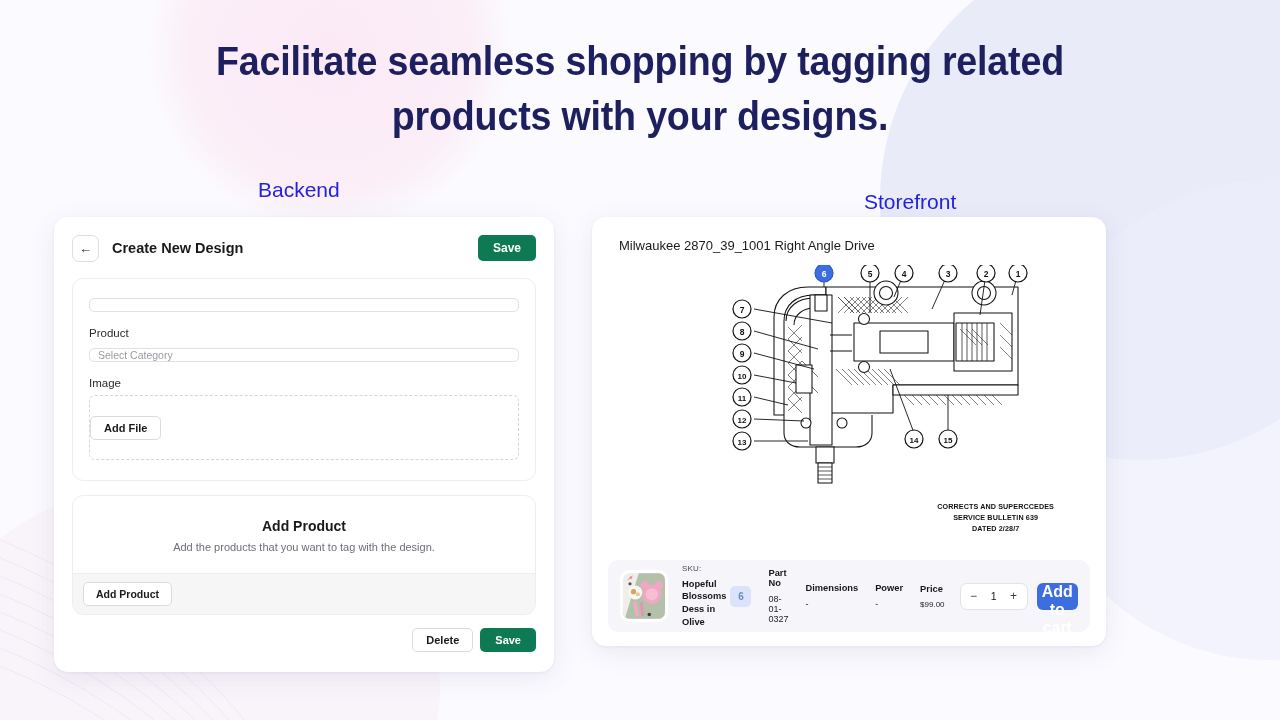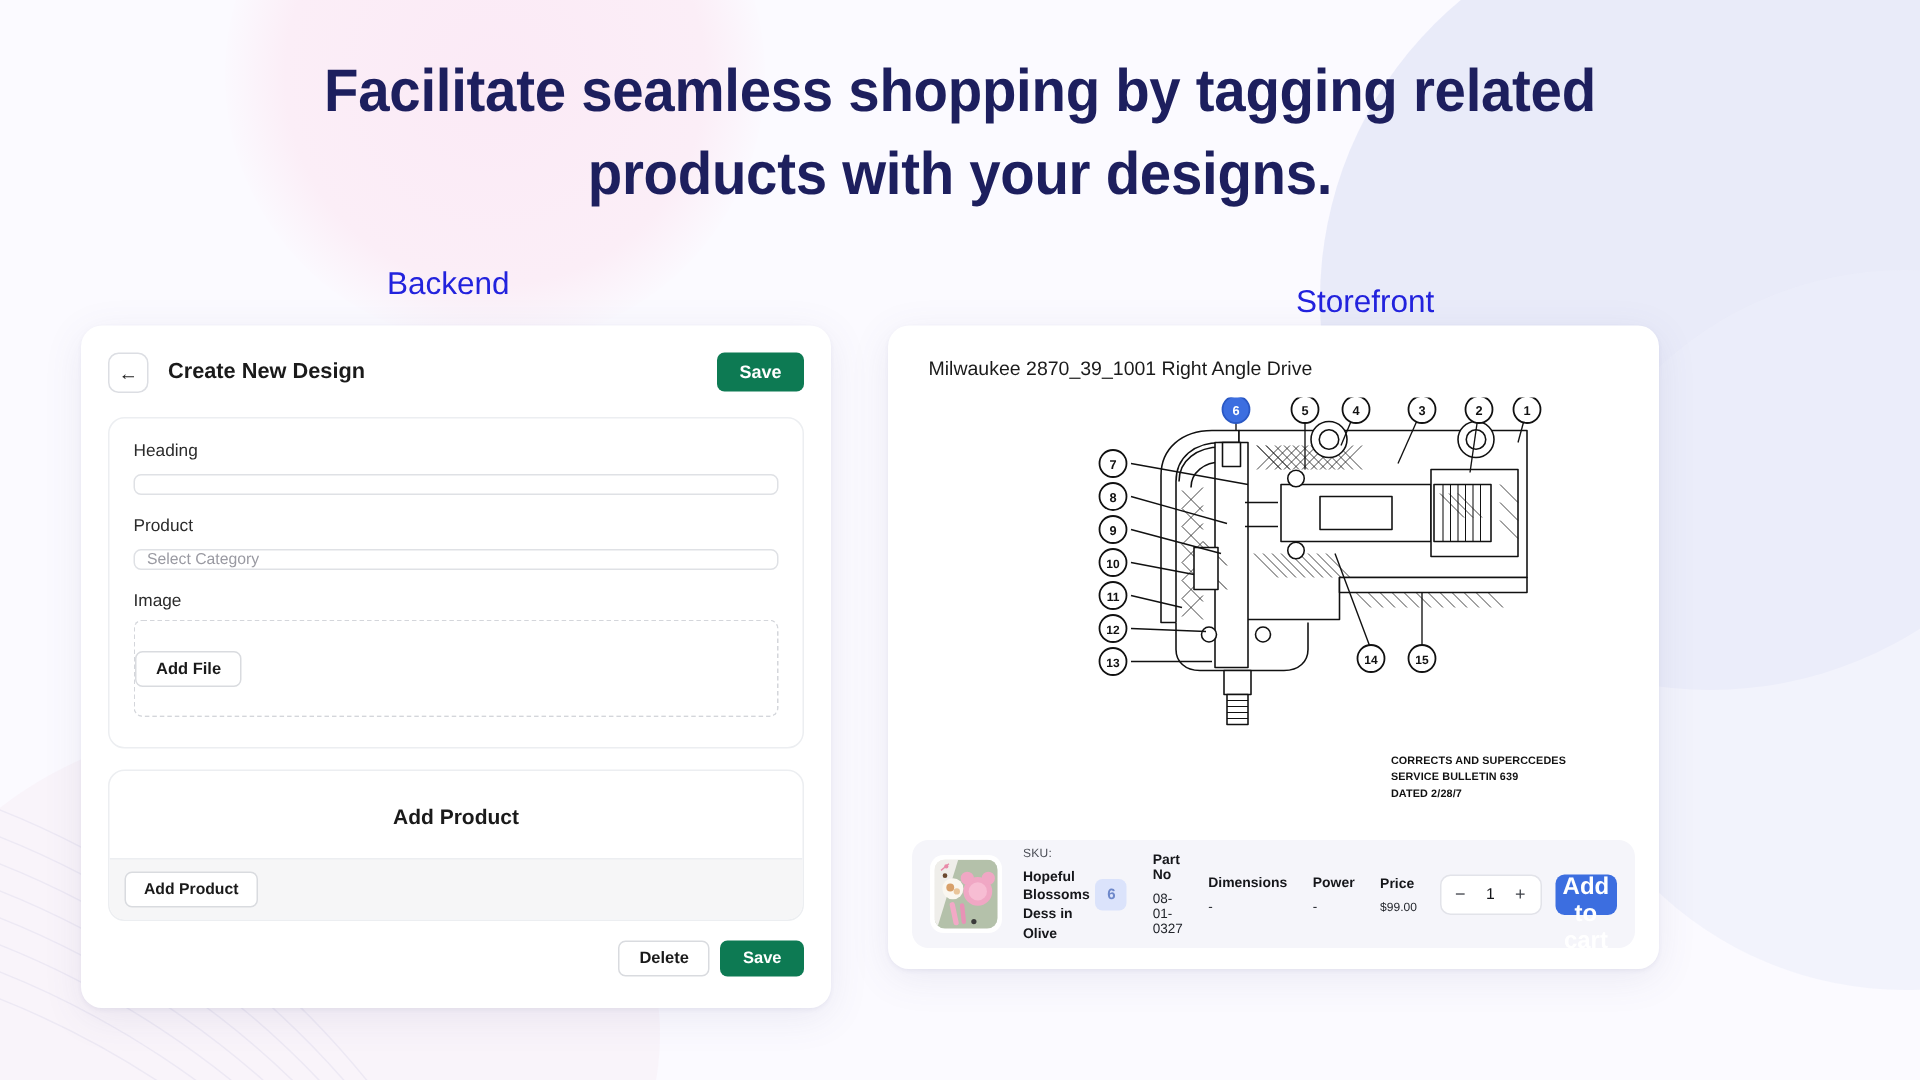--- a/index.html
+++ b/index.html
@@ -127,21 +127,21 @@
   }
 
   
   #storefront { left: 592px; top: 217px; width: 514px; height: 429px; padding: 15px 16px; }
   .sf-title { font-size: 13px; color: #1a1a1a; margin: 6px 0 0 11px; }
 
   .diagram-wrap { position: relative; height: 290px; margin-top: 4px; }
   .diagram { position: absolute; left: 110px; top: 8px; width: 330px; height: 230px; }
 
   .legal {
-    position: absolute; right: 46px; top: 244px; text-align: left;
+    position: absolute; right: 36px; top: 244px; text-align: center;
     font-size: 7.2px; font-weight: bold; color: #111; line-height: 1.55;
     letter-spacing: .1px;
   }
 
   .prod-row {
     position: absolute; left: 16px; right: 16px; bottom: 14px; height: 72px;
     background: #f5f5fa; border-radius: 11px;
     display: flex; align-items: center; padding: 0 12px;
   }
   .thumb {
@@ -215,35 +215,35 @@
 
 <div class="panel" id="backend">
 
   <div class="be-head">
     <div class="back-btn">←</div>
     <div class="be-title">Create New Design</div>
     <button class="save-top">Save</button>
   </div>
 
   <div class="form-card">
-    <div class="field-label">Heading</div>
     <input class="text-input" type="text" placeholder="" style="">
 
     <div class="field-label sp">Product</div>
     <input class="text-input" type="text" placeholder="Select Category" style="">
 
     <div class="field-label sp">Image</div>
     <div class="dropzone">
       <button class="add-file">Add File</button>
     </div>
   </div>
 
   <div class="prod-card">
     <div class="prod-body">
       <div class="prod-title">Add Product</div>
+      <div class="prod-sub">Add the products that you want to tag with the design.</div>
     </div>
     <div class="prod-foot">
       <button class="add-prod">Add Product</button>
     </div>
   </div>
 
   <div class="be-actions">
     <button class="btn-delete">Delete</button>
     <button class="btn-save">Save</button>
   </div>

